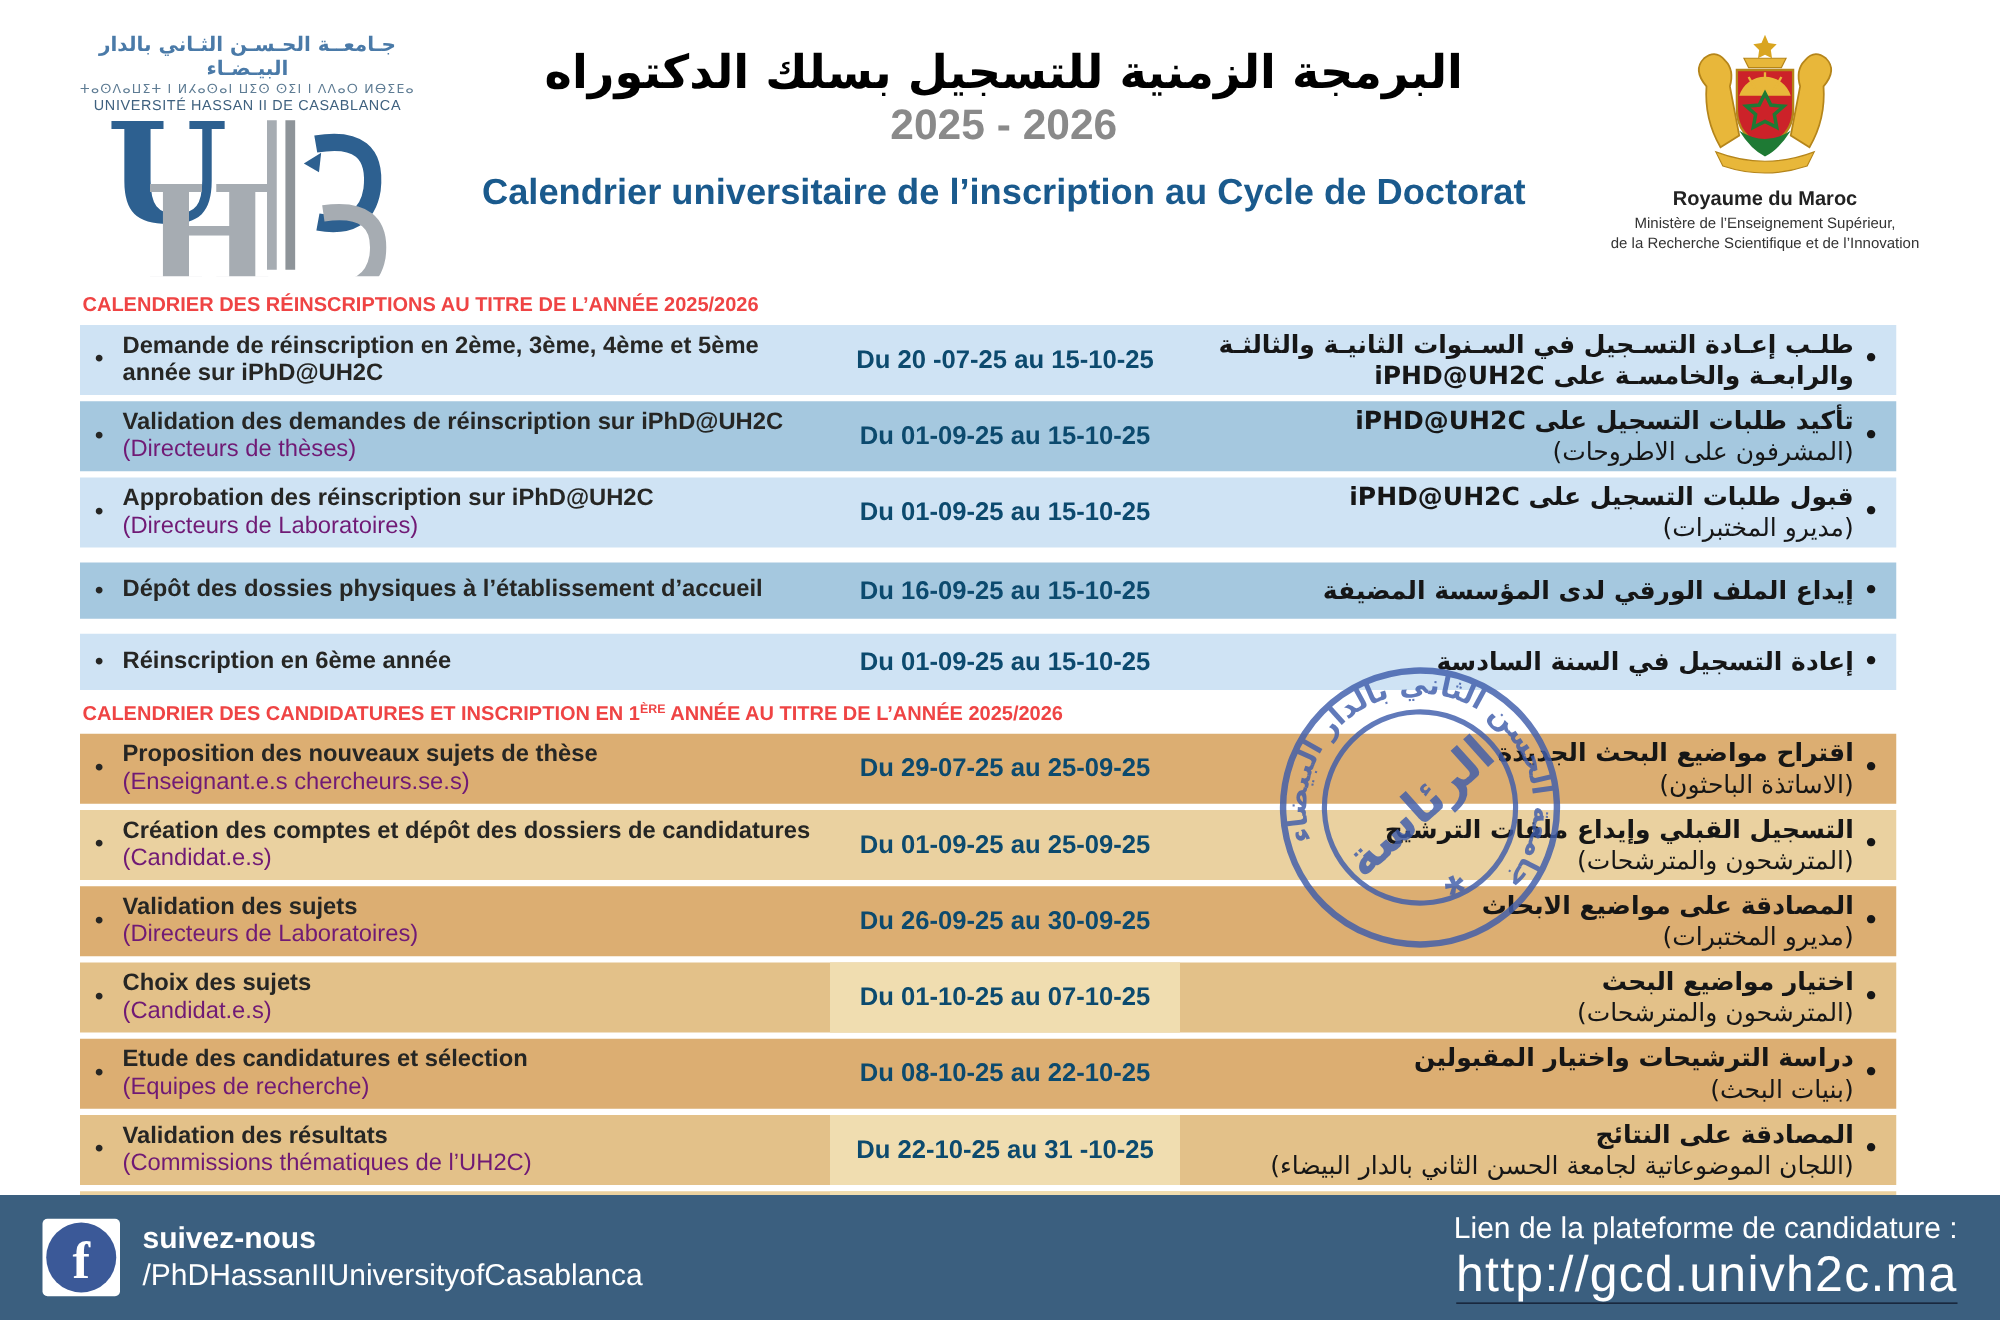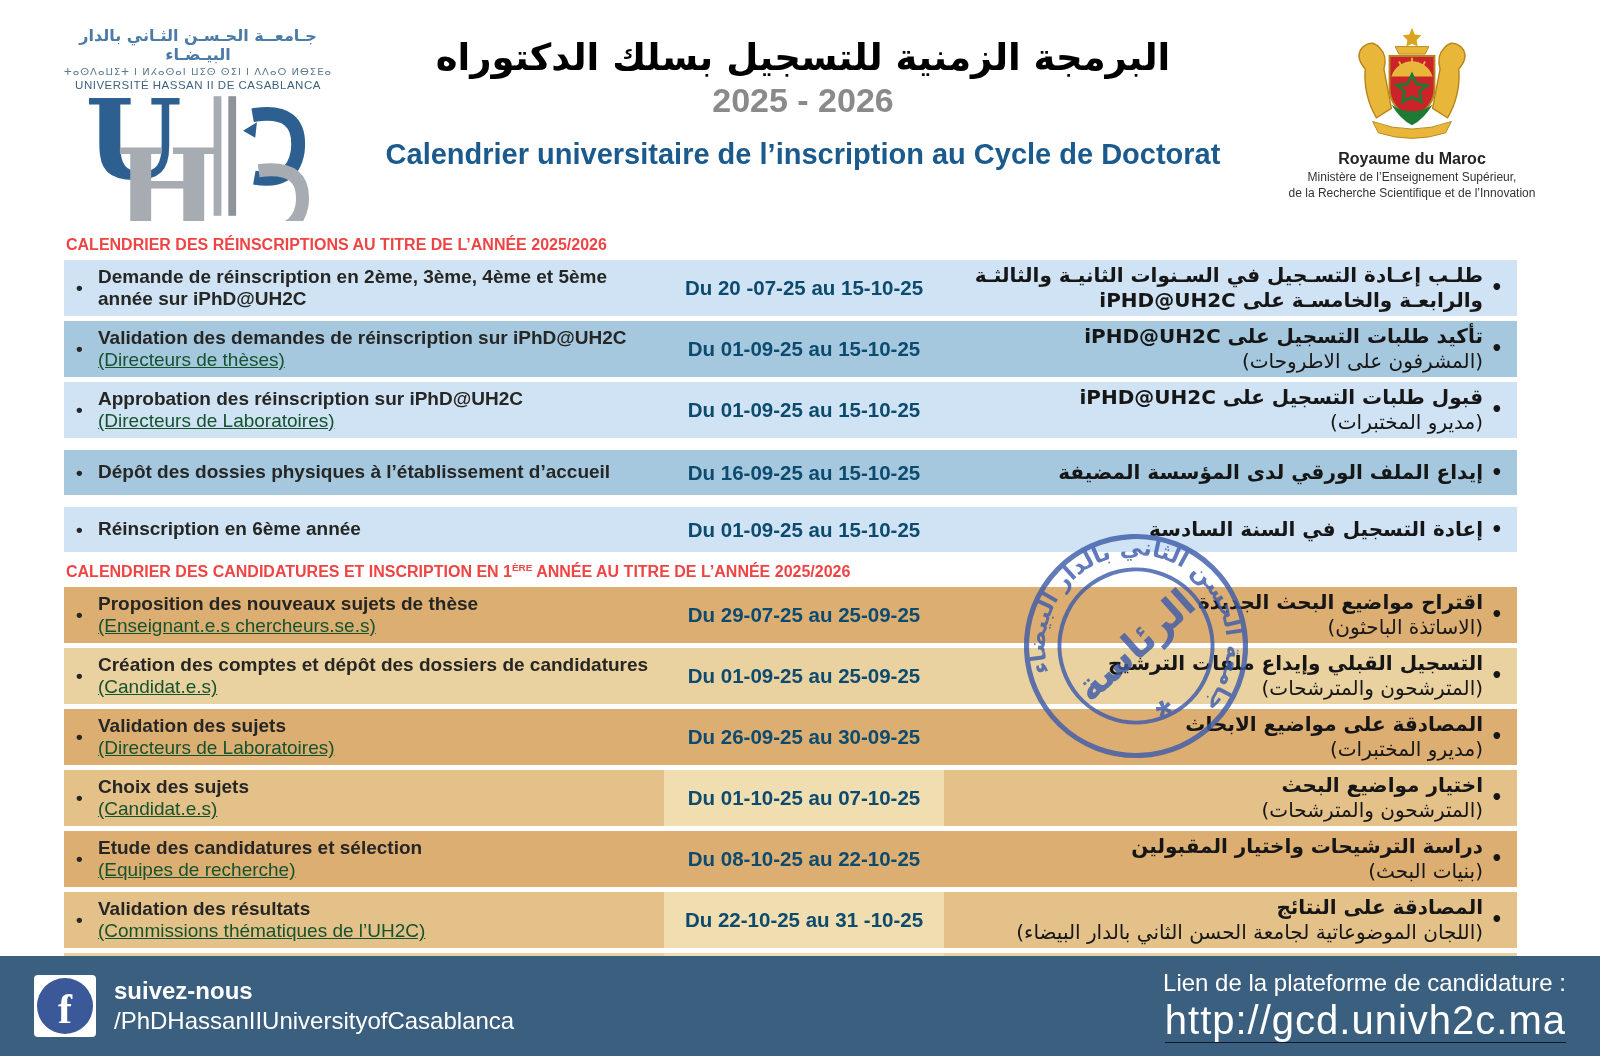--- a/index.html
+++ b/index.html
@@ -26,21 +26,21 @@
   
   .sec-title{margin:10px 83px 6px 66px;font-size:16px;font-weight:bold;color:#ef4444;}
   .sec-title sup{font-size:.62em;}
 
   
   .rows{display:flex;flex-direction:column;gap:5px;margin:0 83px 0 64px;}
   .row{display:flex;min-height:45px;}
   .cell-fr{width:600px;display:flex;align-items:center;padding:3px 8px 3px 12px;box-sizing:border-box;}
   .bullet{width:22px;font-size:19px;font-weight:bold;color:#262624;flex:none;}
   .fr-text{font-size:19px;font-weight:bold;color:#262624;line-height:1.18;}
-  .fr-sub{display:block;font-weight:normal;color:#14532d;text-decoration:underline;}
+  .fr-sub{display:block;font-weight:normal;color:#701a75;}
   .cell-date{width:280px;flex:none;display:flex;align-items:center;justify-content:center;
              font-size:20.5px;font-weight:bold;color:#0c4a6e;box-sizing:border-box;}
   .cell-ar{flex:1;direction:rtl;display:flex;align-items:center;text-align:right;
            padding:3px 14px 3px 6px;box-sizing:border-box;
            font-size:20px;font-weight:bold;color:#161616;line-height:1.25;}
   .ar-bullet{width:20px;font-size:19px;flex:none;}
   .ar-sub{display:block;font-weight:normal;}
   .bg-s1l{background:#cfe3f4;} .bg-s1d{background:#a5c8df;}
   .bg-s2d{background:#dcae72;} .bg-s2l{background:#ead1a0;} .bg-s2m{background:#e3c189;}
   .date-inset{background:#f0ddb0;}

